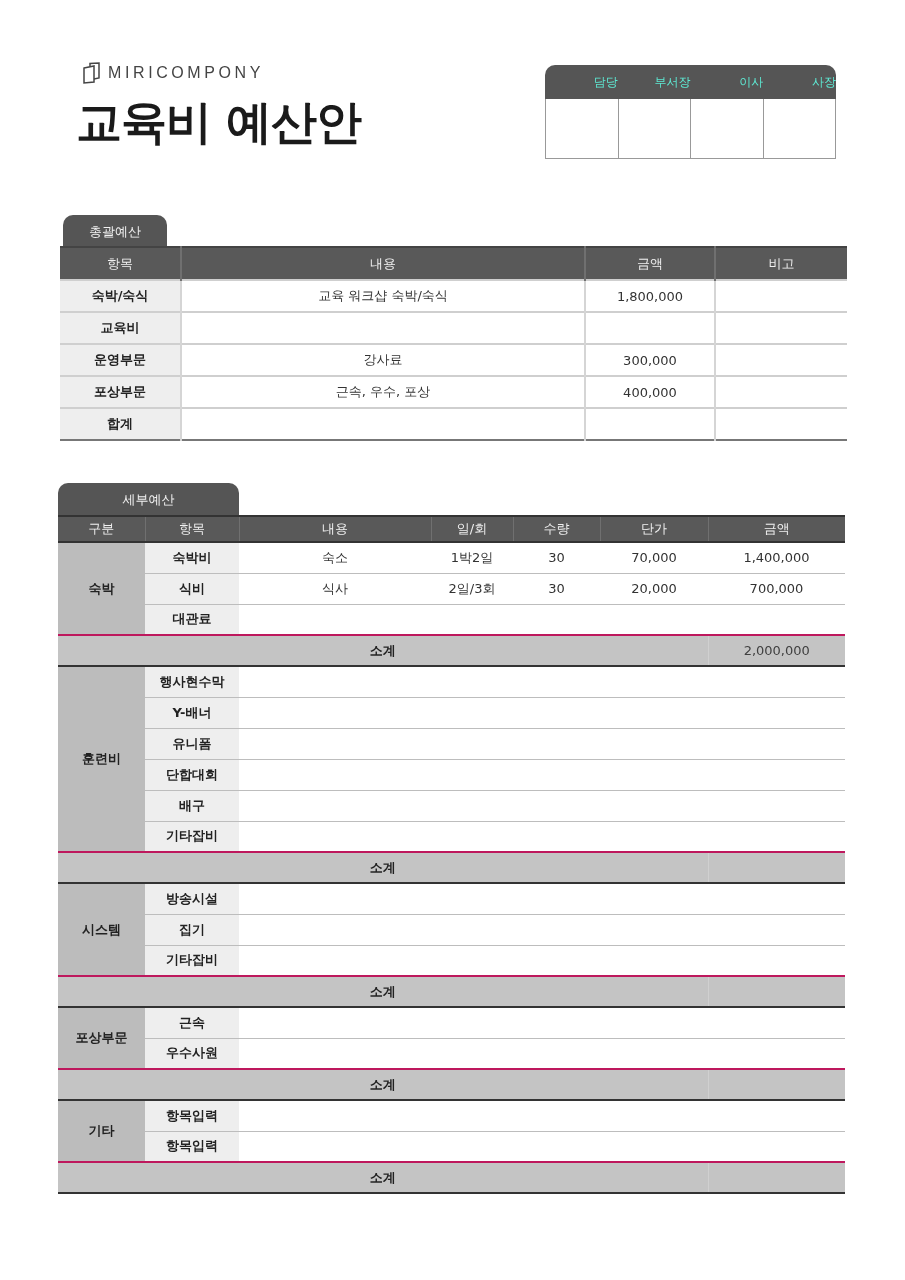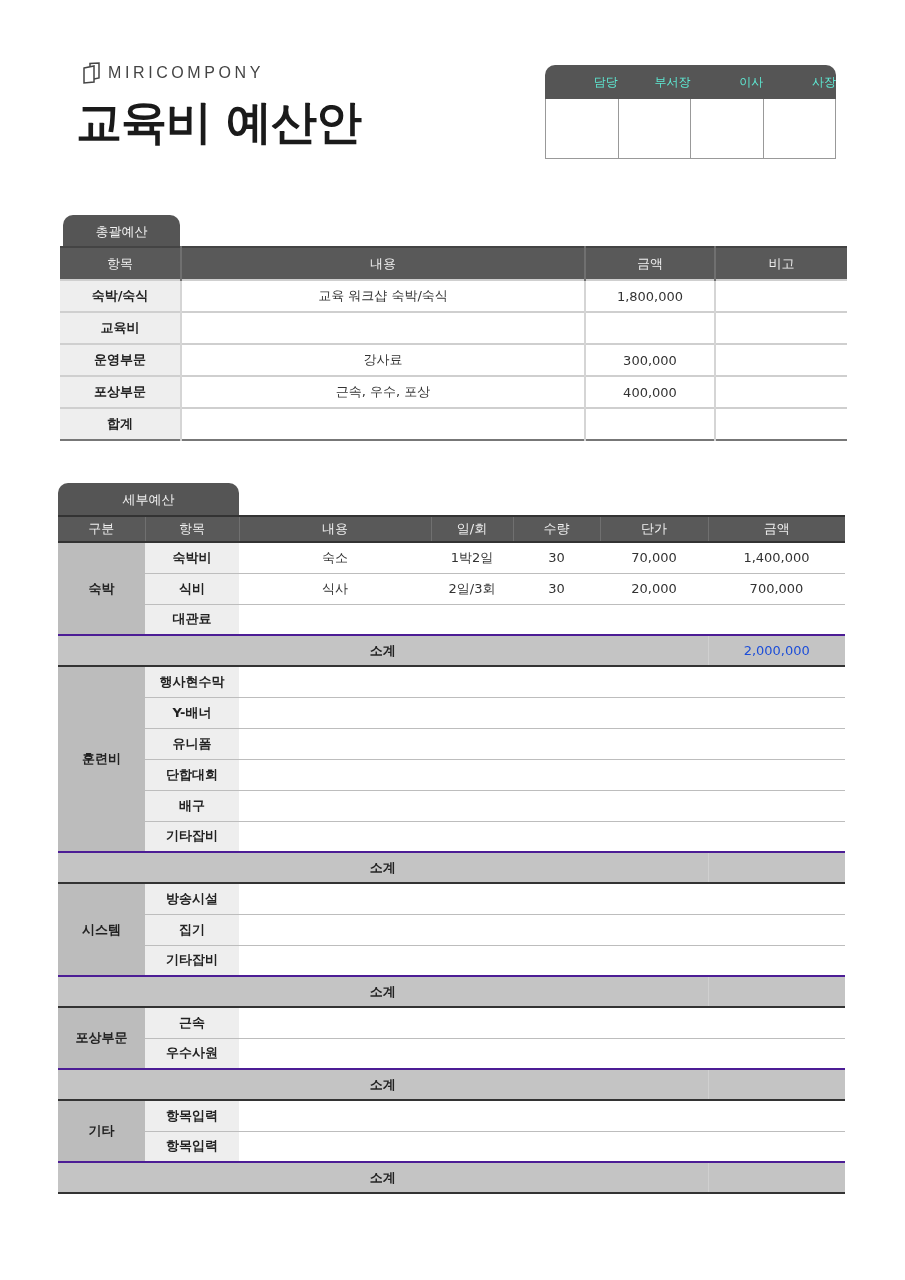--- a/index.html
+++ b/index.html
@@ -12,42 +12,42 @@
     .page-title { position: absolute; left: 76px; top: 92px; font-size: 46px; font-weight: bold; color: #1a1a1a; letter-spacing: -1px; }
 
     .approval { position: absolute; left: 545px; top: 65px; width: 291px; height: 94px; }
     .approval-head { height: 34px; background: #555555; border-radius: 10px 10px 0 0; display: flex; }
     .approval-head div { flex: 1; color: #5eead4; font-size: 12px; text-align: right; line-height: 34px; }
     .approval-body { height: 60px; display: flex; border: 1.5px solid #999; border-top: none; }
     .approval-body div { flex: 1; border-right: 1.5px solid #999; }
     .approval-body div:last-child { border-right: none; }
 
     .tab { position: absolute; background: #555555; color: #f2f2f2; font-size: 13px; text-align: center; border-radius: 10px 10px 0 0; }
-    .tab1 { left: 63px; top: 215px; width: 117px; height: 32px; line-height: 34px; }
+    .tab1 { left: 63px; top: 215px; width: 104px; height: 32px; line-height: 34px; }
     .tab2 { left: 58px; top: 483px; width: 181px; height: 33px; line-height: 34px; }
 
     table { border-collapse: collapse; position: absolute; table-layout: fixed; }
     td, th { text-align: center; font-size: 13px; font-weight: normal; }
 
     .t1 { left: 60px; top: 246px; width: 787px; border-bottom: 2px solid #777; }
     .t1 th { background: #595959; color: #f0f0f0; height: 33px; border-right: 2px solid #707070; border-top: 2px solid #444; }
     .t1 th:last-child { border-right: none; }
     .t1 td { height: 32px; border-top: 2px solid #cfcfcf; border-right: 2px solid #d5d5d5; color: #333; }
     .t1 td:last-child { border-right: none; }
     .t1 td.lbl { background: #eeeeee; font-weight: bold; color: #222; }
 
     .t2 { left: 58px; top: 515px; width: 787px; }
     .t2 th { background: #595959; color: #f0f0f0; height: 26px; border-right: 1.5px solid #707070; border-top: 2px solid #333; }
     .t2 th:last-child { border-right: none; }
     .t2 td { height: 31px; color: #333; border-top: 1.5px solid #bdbdbd; }
     .t2 td.cat { background: #bcbcbc; font-weight: bold; color: #222; border-top: 2px solid #333; }
     .t2 td.item { background: #eeeeee; font-weight: bold; color: #222; }
     .t2 tr.first td { border-top: 2px solid #333; }
-    .t2 tr.sub td { background: #c4c4c4; border-top: 2px solid #4c1d95; font-weight: bold; color: #222; }
-    .t2 tr.sub td.amt { border-left: 1.5px solid #d0d0d0; font-weight: normal; color: #1d4ed8; }
+    .t2 tr.sub td { background: #c4c4c4; border-top: 2px solid #be185d; font-weight: bold; color: #222; }
+    .t2 tr.sub td.amt { border-left: 1.5px solid #d0d0d0; font-weight: normal; color: #404040; }
     .t2 tr.last td { border-bottom: 2px solid #333; }
   </style>
 </head>
 <body>
 
 <div class="brand">
   <svg viewBox="0 0 20 22">
     <path d="M2 6 L12 4 L12 20 L2 21 Z" fill="none" stroke="#444" stroke-width="1.5"></path>
     <path d="M8 4 L8 1.5 L17 1 L17 16 L12 17" fill="none" stroke="#444" stroke-width="1.5"></path>
   </svg>

